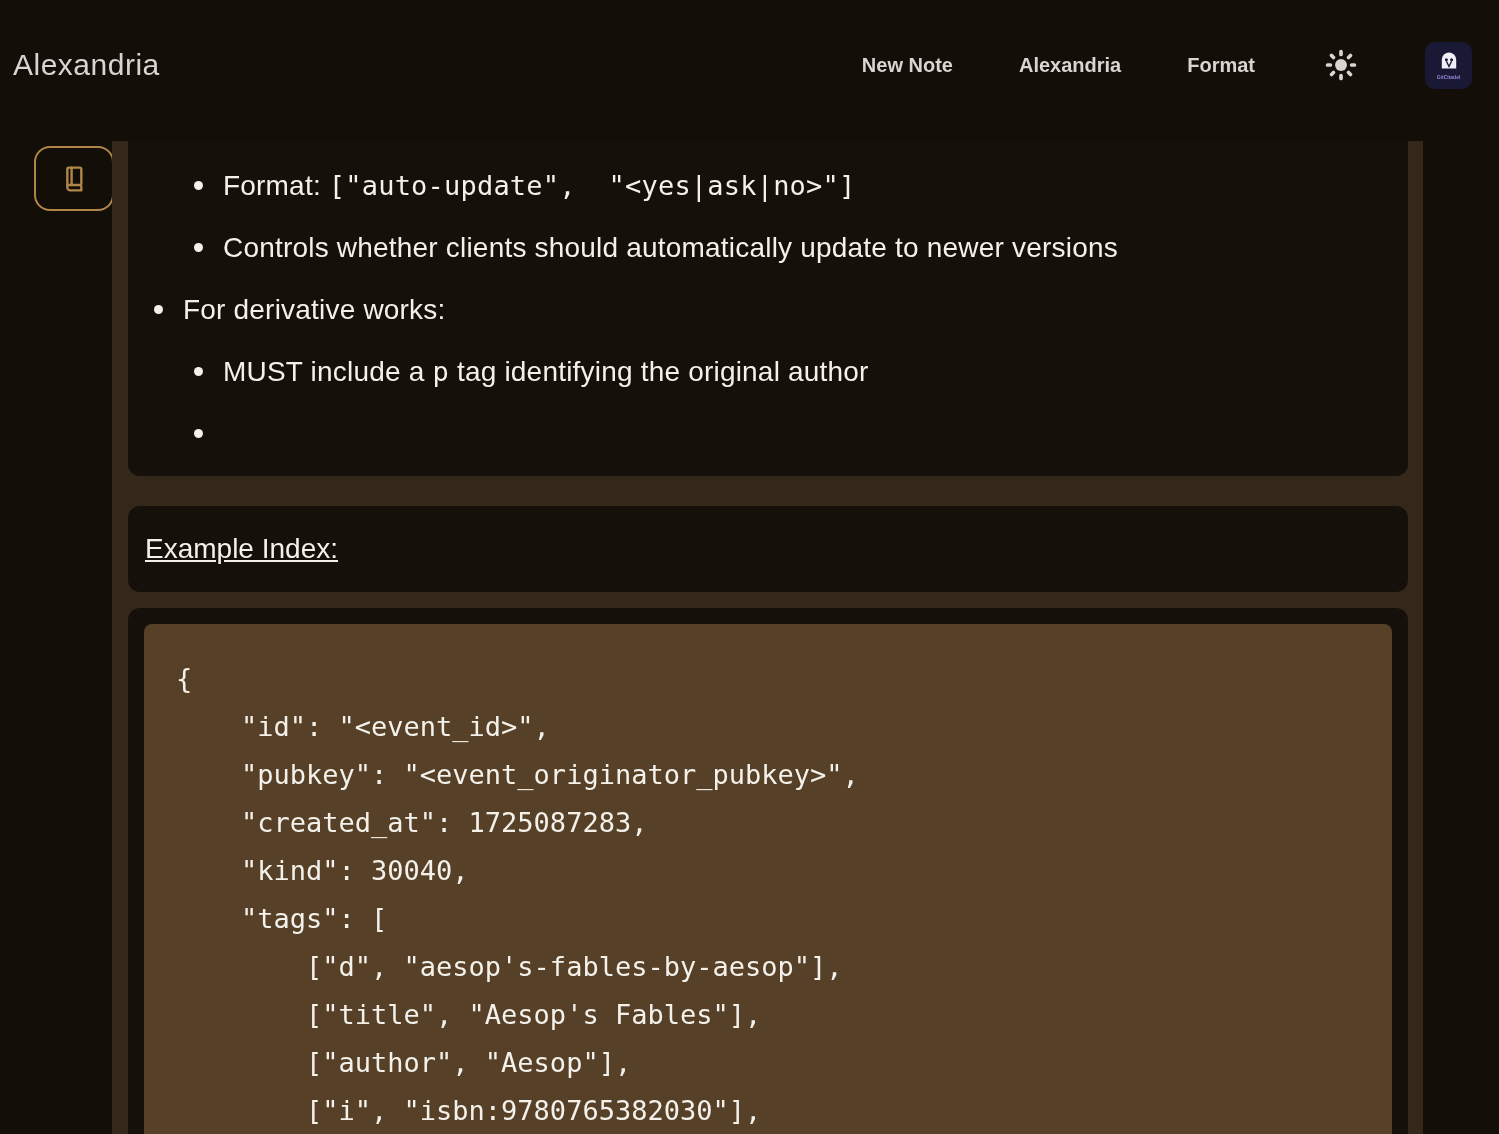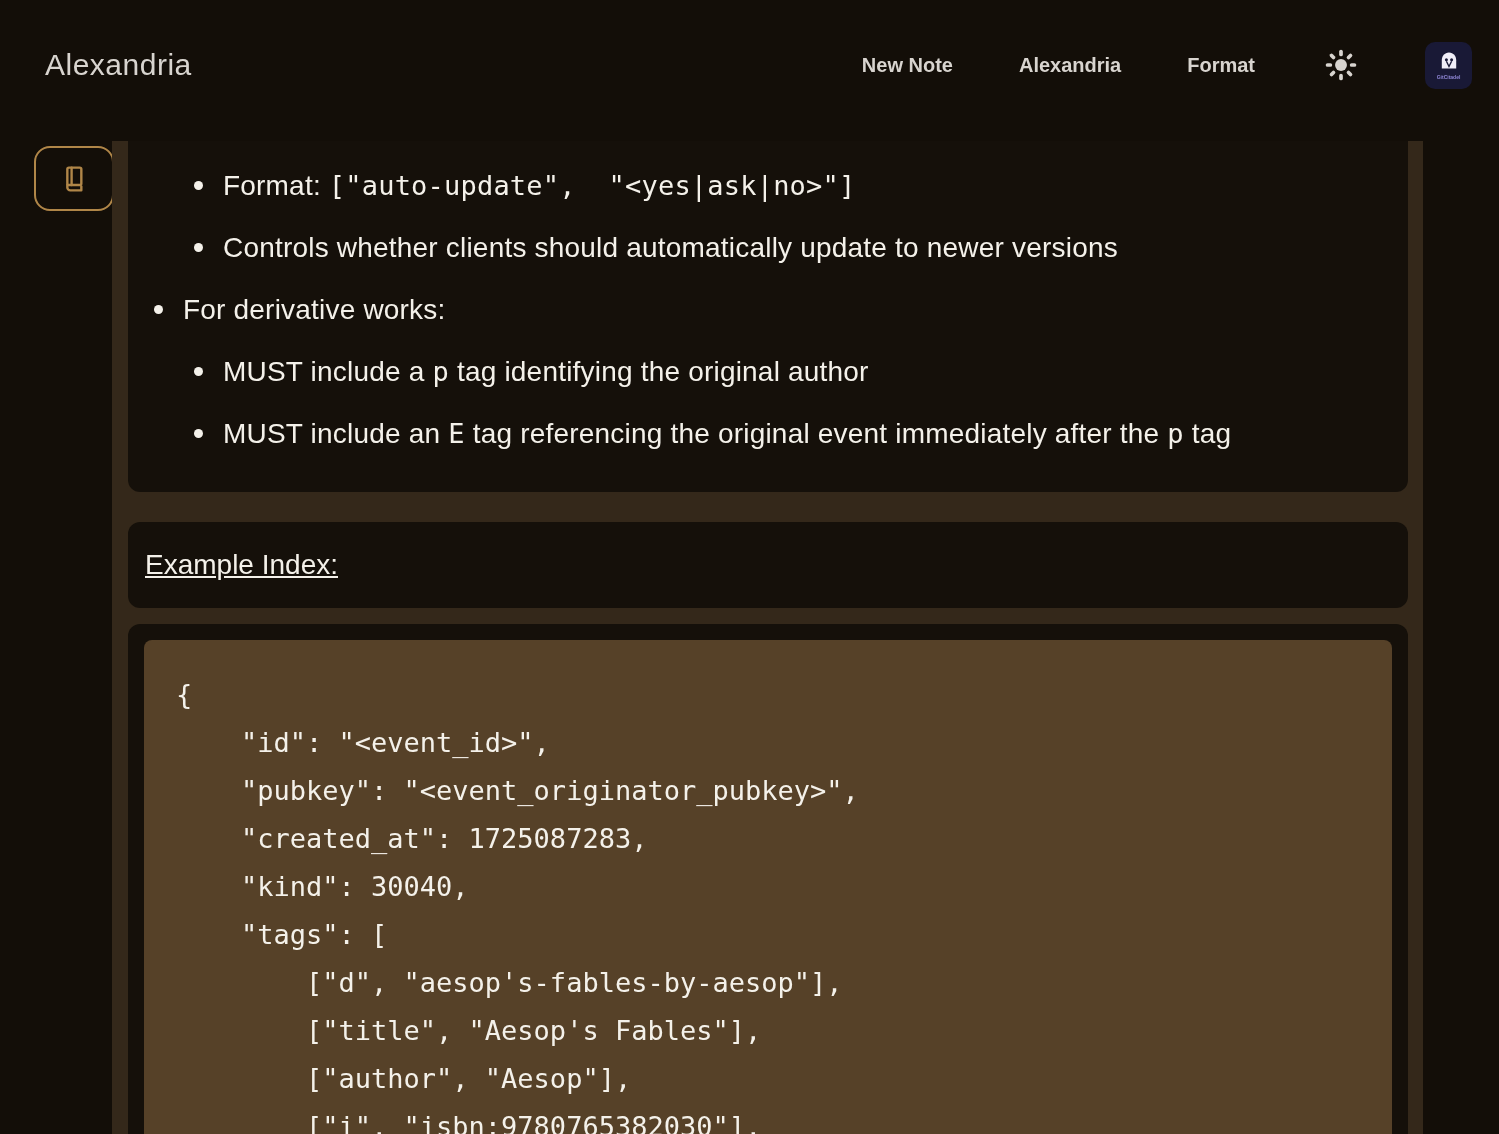--- a/index.html
+++ b/index.html
@@ -19,21 +19,21 @@
     background:var(--page-bg);
     font-family:"Liberation Sans", sans-serif;
     position:relative;
   }
 
   
   .header{
     height:130px;
     display:flex;
     align-items:center;
-    padding:0 27px 0 45px;
+    padding:0 27px 0 13px;
   }
   .brand{
     font-size:30px;
     color:var(--header-text);
     letter-spacing:.5px;
     font-weight:400;
   }
   .nav{
     margin-left:auto;
     display:flex;
@@ -221,21 +221,20 @@
       <span class="btext">For derivative works:</span>
     </div>
 
     <div class="brow nested">
       <span class="dot"></span>
       <span class="btext"><span>MUST include a </span><span class="inline-code">p</span><span> tag identifying the original author</span></span>
     </div>
 
     <div class="brow nested">
       <span class="dot"></span>
-      <span class="btext"><span>MUST include an </span><span class="inline-code">E</span><span> tag referencing the original event immediately after the </span><span class="inline-code">p</span><span> tag</span></span>
     </div>
 
   </section>
 
   <section class="card card-label">
     <span>Example Index:</span>
   </section>
 
   <section class="card card-code">
     <div class="code-block">

